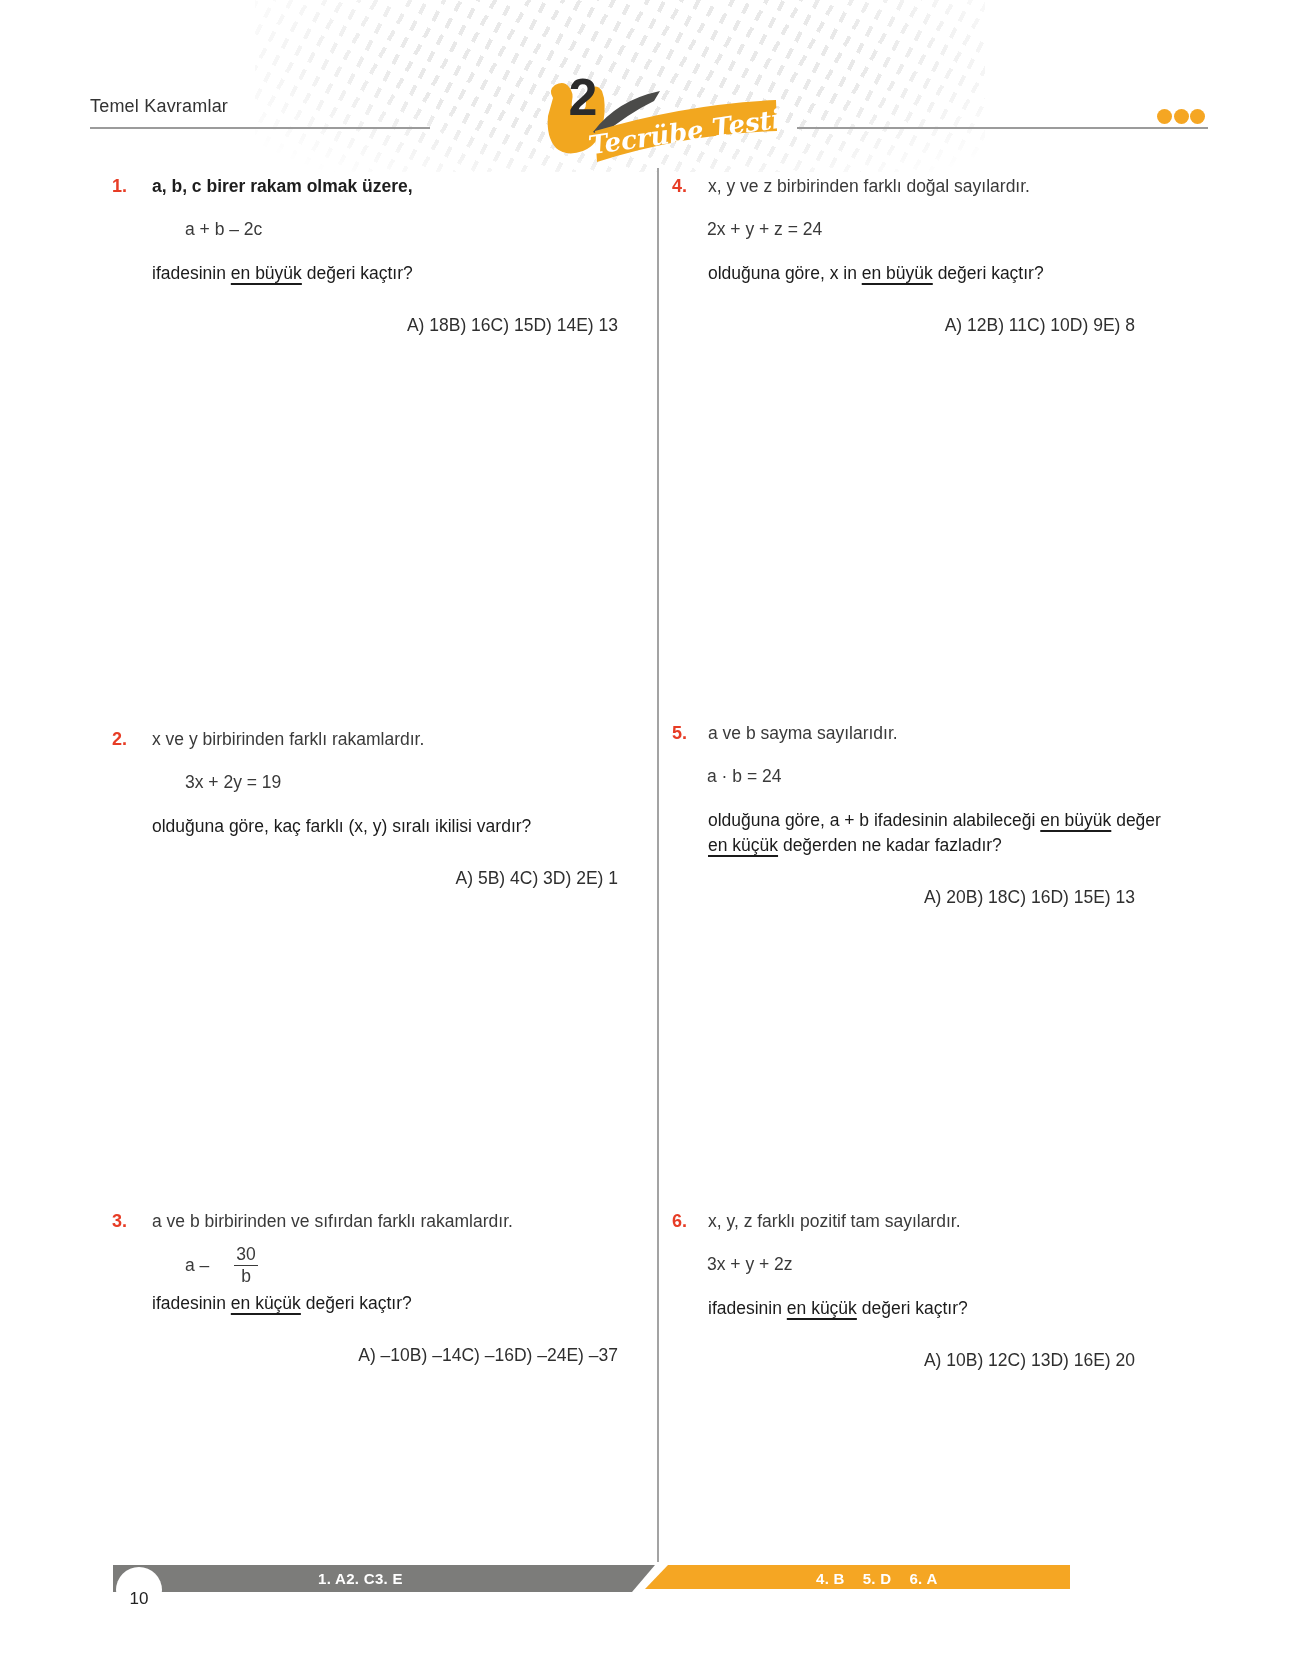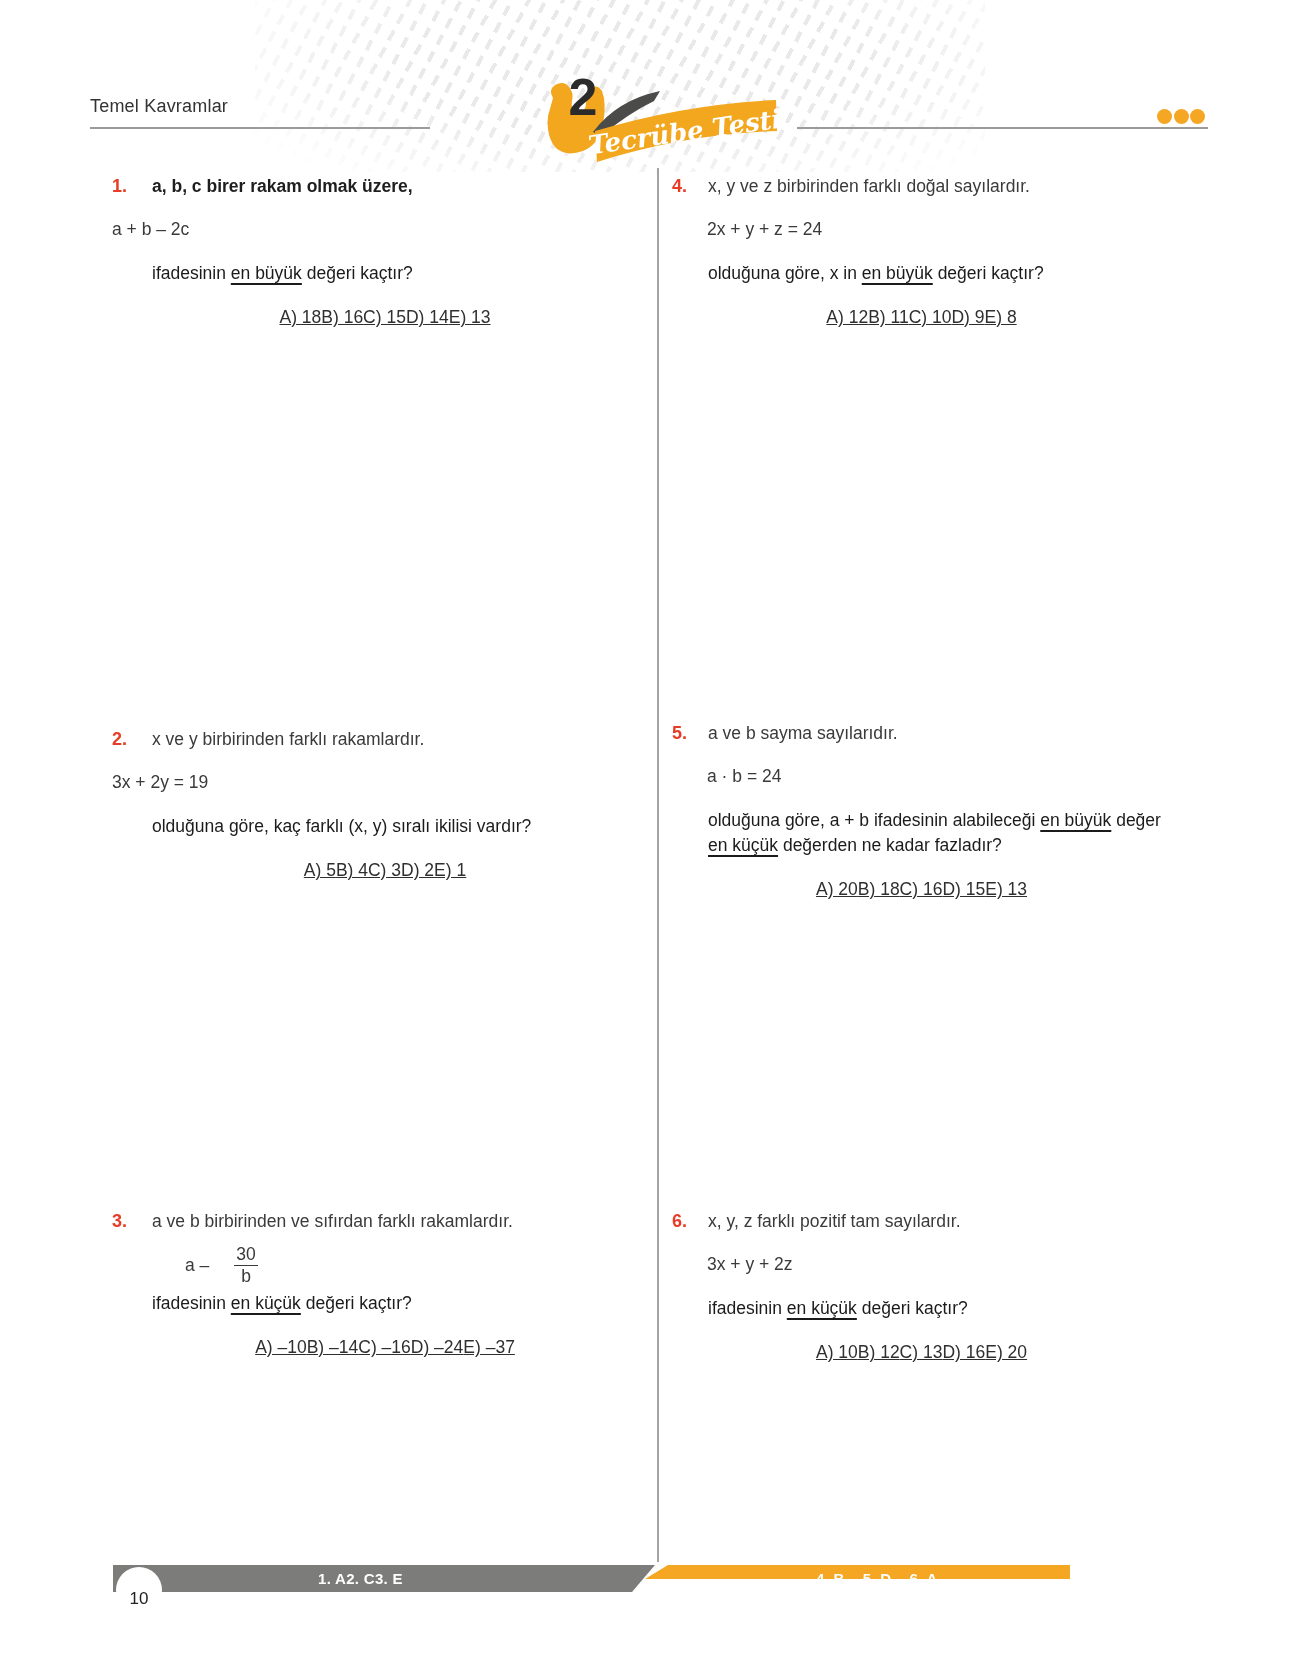--- a/index.html
+++ b/index.html
@@ -27,39 +27,39 @@
   .badge-svg{position:absolute;left:535px;top:58px;z-index:3;}
   
   .col-divider{position:absolute;left:657px;top:168px;width:1.5px;height:1394px;background:#a3a3a3;}
   
   .question{position:absolute;width:525px;font-size:17.5px;}
   .q-head{display:flex;align-items:baseline;line-height:22px;}
   .q-num{flex:0 0 40px;color:#E73C25;font-weight:bold;font-size:18px;}
   .col-right .q-num{flex-basis:36px;}
   .q-intro{color:#3a3a3a;}
   .q-intro.bold{font-weight:bold;color:#1e1e1e;}
-  .q-formula{margin-top:21px;line-height:22px;color:#3a3a3a;}
+  .q-formula{margin-left:73px;margin-top:21px;line-height:22px;color:#3a3a3a;}
   .col-right .q-formula{margin-left:35px;}
   .q-formula-frac{display:flex;align-items:center;margin-left:73px;margin-top:12px;color:#3a3a3a;}
   .frac{display:inline-flex;flex-direction:column;align-items:center;margin-left:24px;text-align:center;}
   .frac .frac-den{border-top:1.6px solid #3a3a3a;padding:0 7px;}
   .frac .frac-num{padding:0 3px;}
   .q-prompt{margin-left:40px;margin-top:21px;line-height:25px;font-weight:normal;color:#1b1b1b;}
   .col-right .q-prompt{margin-left:36px;width:455px;}
   .q3 .q-prompt{margin-top:4px;}
   .u{text-decoration:underline;text-decoration-thickness:1.5px;text-underline-offset:3.5px;}
-  .q-options{display:flex;justify-content:center;margin-left:40px;margin-top:20px;width:466px;line-height:22px;color:#2f2f2f;text-decoration:underline;}
+  .q-options{display:flex;justify-content:flex-end;margin-left:40px;margin-top:28px;width:466px;line-height:22px;color:#2f2f2f;}
   .col-right .q-options{margin-left:36px;width:427px;}
   
   .footer-bar-left{
     position:absolute;left:113px;top:1565px;width:542px;height:27px;background:#7C7C7A;
     clip-path:polygon(0 0,100% 0,calc(100% - 23px) 100%,0 100%);
   }
   .footer-bar-right{
-    position:absolute;left:645px;top:1565px;width:425px;height:14px;background:#F5A623;
+    position:absolute;left:645px;top:1565px;width:425px;height:24px;background:#F5A623;
     clip-path:polygon(23px 0,100% 0,100% 100%,0 100%);
   }
   .answer-key{position:absolute;top:0;height:27px;display:flex;align-items:center;
     font-size:15px;font-weight:bold;color:#ffffff;letter-spacing:0.3px;}
   .footer-bar-left .answer-key{left:205px;}
   .footer-bar-right .answer-key{left:171px;gap:18px;}
   .page-num-badge{
     position:absolute;left:116px;top:1567px;width:46px;height:46px;border-radius:50%;
     background:#ffffff;z-index:4;display:flex;justify-content:center;
   }

